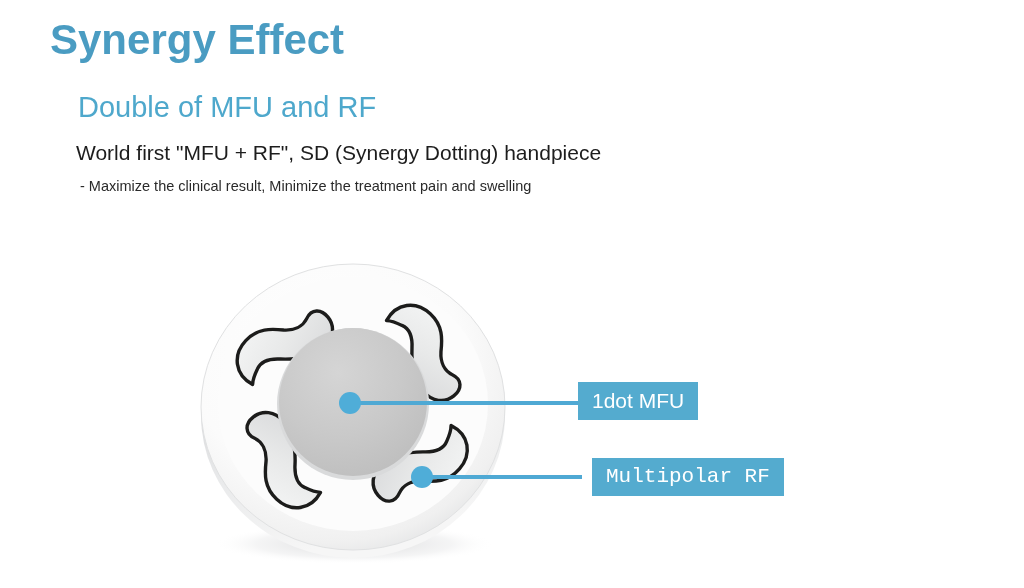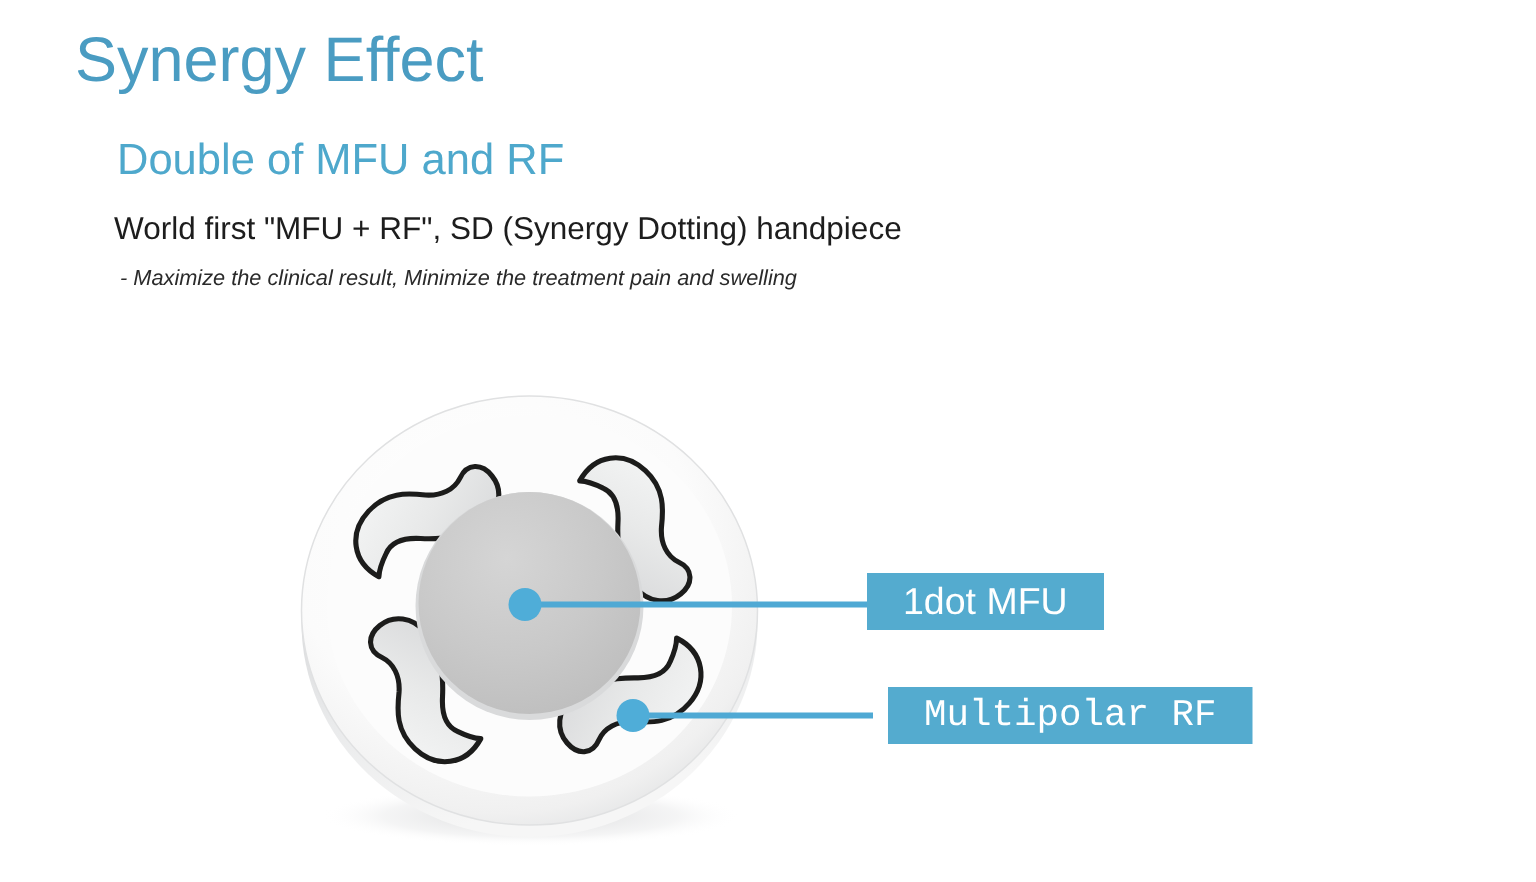--- a/index.html
+++ b/index.html
@@ -20,21 +20,21 @@
     position: absolute;
     inset: 0;
   }
 
   
   .title {
     position: absolute;
     left: 50px;
     top: 16px;
     font-size: 42px;
-    font-weight: 400;
+    font-weight: 700;
     letter-spacing: 0px;
     color: #4a9cc2;
     white-space: nowrap;
     line-height: 1.15;
   }
 
   .subtitle {
     position: absolute;
     left: 78px;
     top: 90px;
@@ -54,21 +54,20 @@
     color: #1d1d1d;
     white-space: nowrap;
     line-height: 1.25;
   }
 
   .bullets {
     position: absolute;
     left: 80px;
     top: 179px;
     width: 760px;
-    font-style: italic;
   }
   .bullet {
     font-size: 14.5px;
     font-weight: 400;
     color: #2a2a2a;
     line-height: 1.0;
     margin-bottom: 12.5px;
     white-space: nowrap;
   }
 
@@ -102,25 +101,25 @@
     position: absolute;
     width: 22px;
     height: 22px;
     border-radius: 50%;
     background: #4fadd8;
   }
   .label-box {
     position: absolute;
     background: #54abcf;
     color: #ffffff;
-    font-size: 25px;
+    font-size: 21px;
     font-weight: 400;
     line-height: 38px;
     height: 38px;
-    padding: 0 24px;
+    padding: 0 14px;
     white-space: nowrap;
     box-sizing: border-box;
   }
 </style>
 </head>
 <body>
 
 <div class="slide">
 
   <div class="title">Synergy Effect</div>

